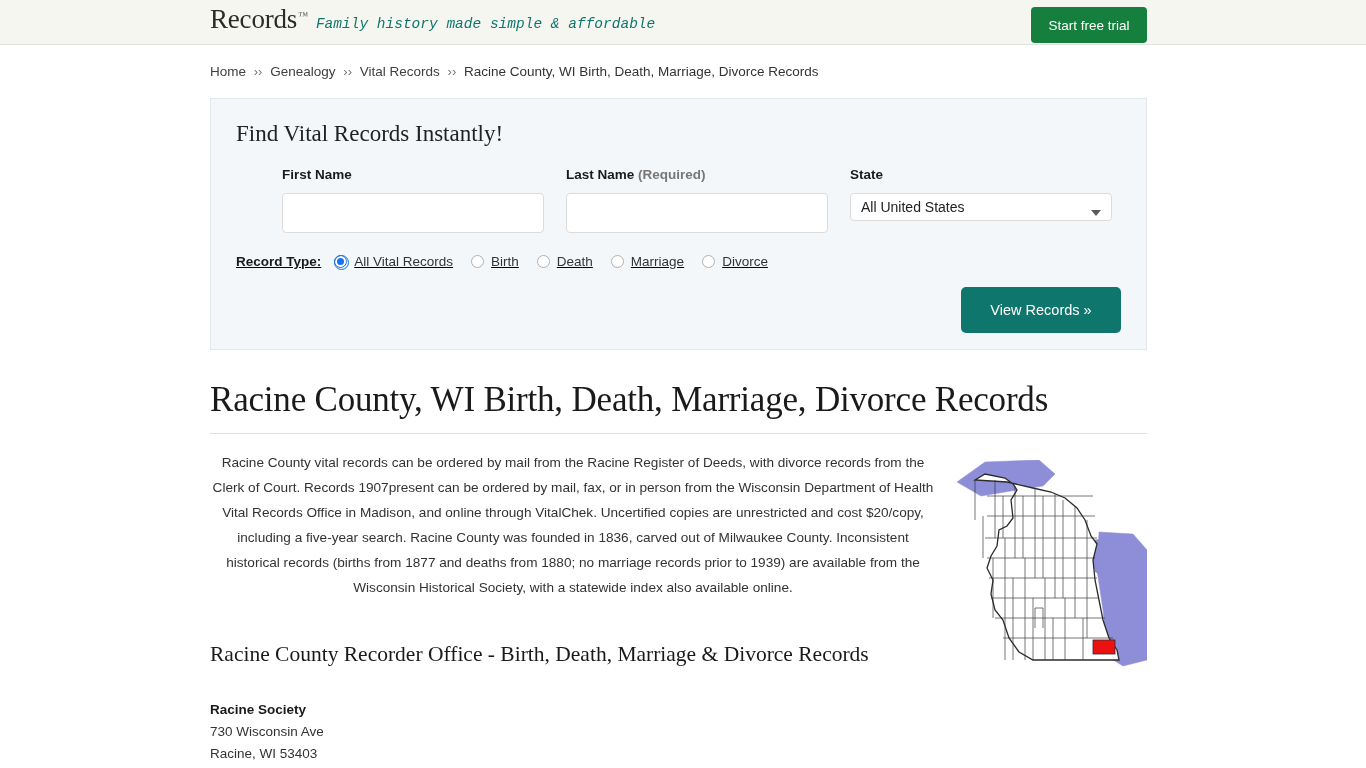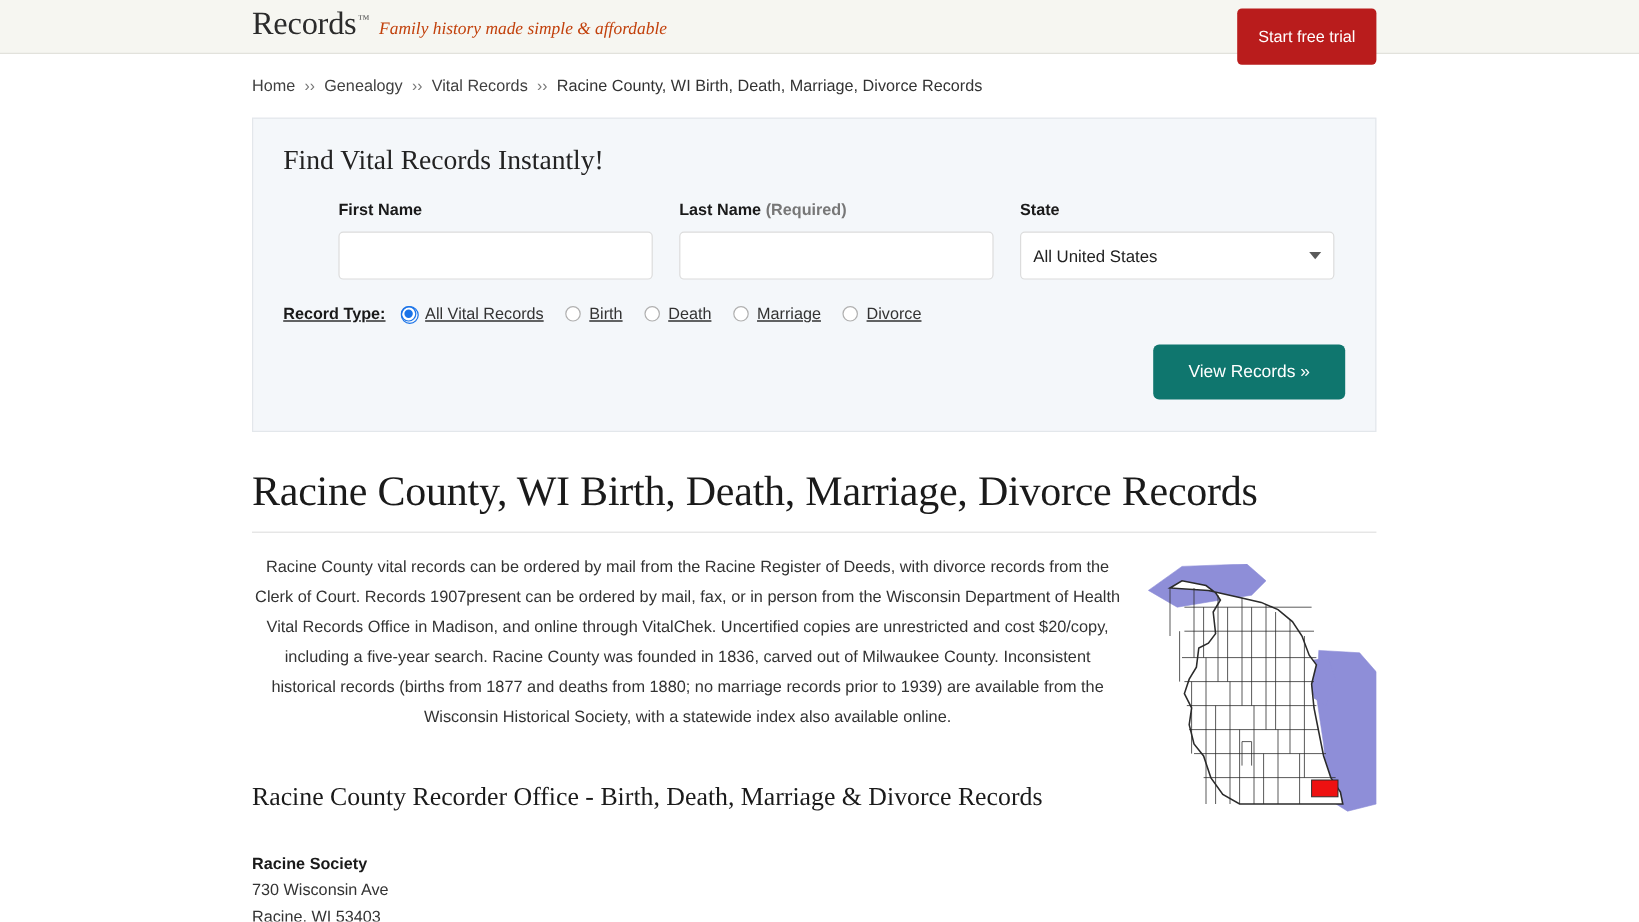--- a/index.html
+++ b/index.html
@@ -40,39 +40,39 @@
   .brand-tm {
     font-family: "Liberation Serif", serif;
     font-size: 10px;
     color: #555;
     vertical-align: super;
     position: relative;
     top: -9px;
     left: 1px;
   }
   .brand-tagline {
-    font-family: Liberation Serif, serif;
+    font-family: Liberation Mono, monospace;
     font-style: italic;
     font-size: 14.5px;
-    color: #c2410c;
+    color: #0f766e;
     margin-left: 9px;
   }
   .signin-link {
     position: absolute;
     right: 246px; top: 15px;
     font-size: 13.5px;
     color: #3b5fd0;
     text-decoration: none;
     cursor: pointer;
   }
   .trial-btn {
     position: absolute;
     right: 219px; top: 7px;
-    width: 116px; height: 47px;
-    background: #b91c1c;
+    width: 116px; height: 36px;
+    background: #15803d;
     color: #ffffff;
     border: none;
     border-radius: 4px;
     font-family: "Liberation Sans", sans-serif;
     font-size: 13.5px;
     cursor: pointer;
     padding: 0;
   }
 
   
@@ -101,21 +101,21 @@
     font-size: 13px;
   }
   .crumb-current { color: #333333; }
 
   
   .search-panel {
     margin-top: 17px;
     width: 937px;
     background: #f4f7fa;
     border: 1px solid #e3e7eb;
-    padding: 22px 25px 26px 25px;
+    padding: 22px 25px 16px 25px;
   }
   .panel-title {
     font-family: "Liberation Serif", serif;
     font-size: 23px;
     color: #222222;
     margin: 0 0 20px 0;
     font-weight: normal;
   }
   .field-row {
     display: flex;
@@ -146,21 +146,21 @@
     border-radius: 4px;
     padding: 0 10px;
     font-family: "Liberation Sans", sans-serif;
     font-size: 14px;
     color: #222;
     outline: none;
   }
   .select-wrap { position: relative; width: 100%; }
   .select-box {
     width: 100%;
-    height: 40px;
+    height: 28px;
     background: #ffffff;
     border: 1px solid #dcdcdc;
     border-radius: 4px;
     padding: 0 28px 0 10px;
     font-size: 14px;
     color: #222222;
     display: flex;
     align-items: center;
     cursor: pointer;
   }

